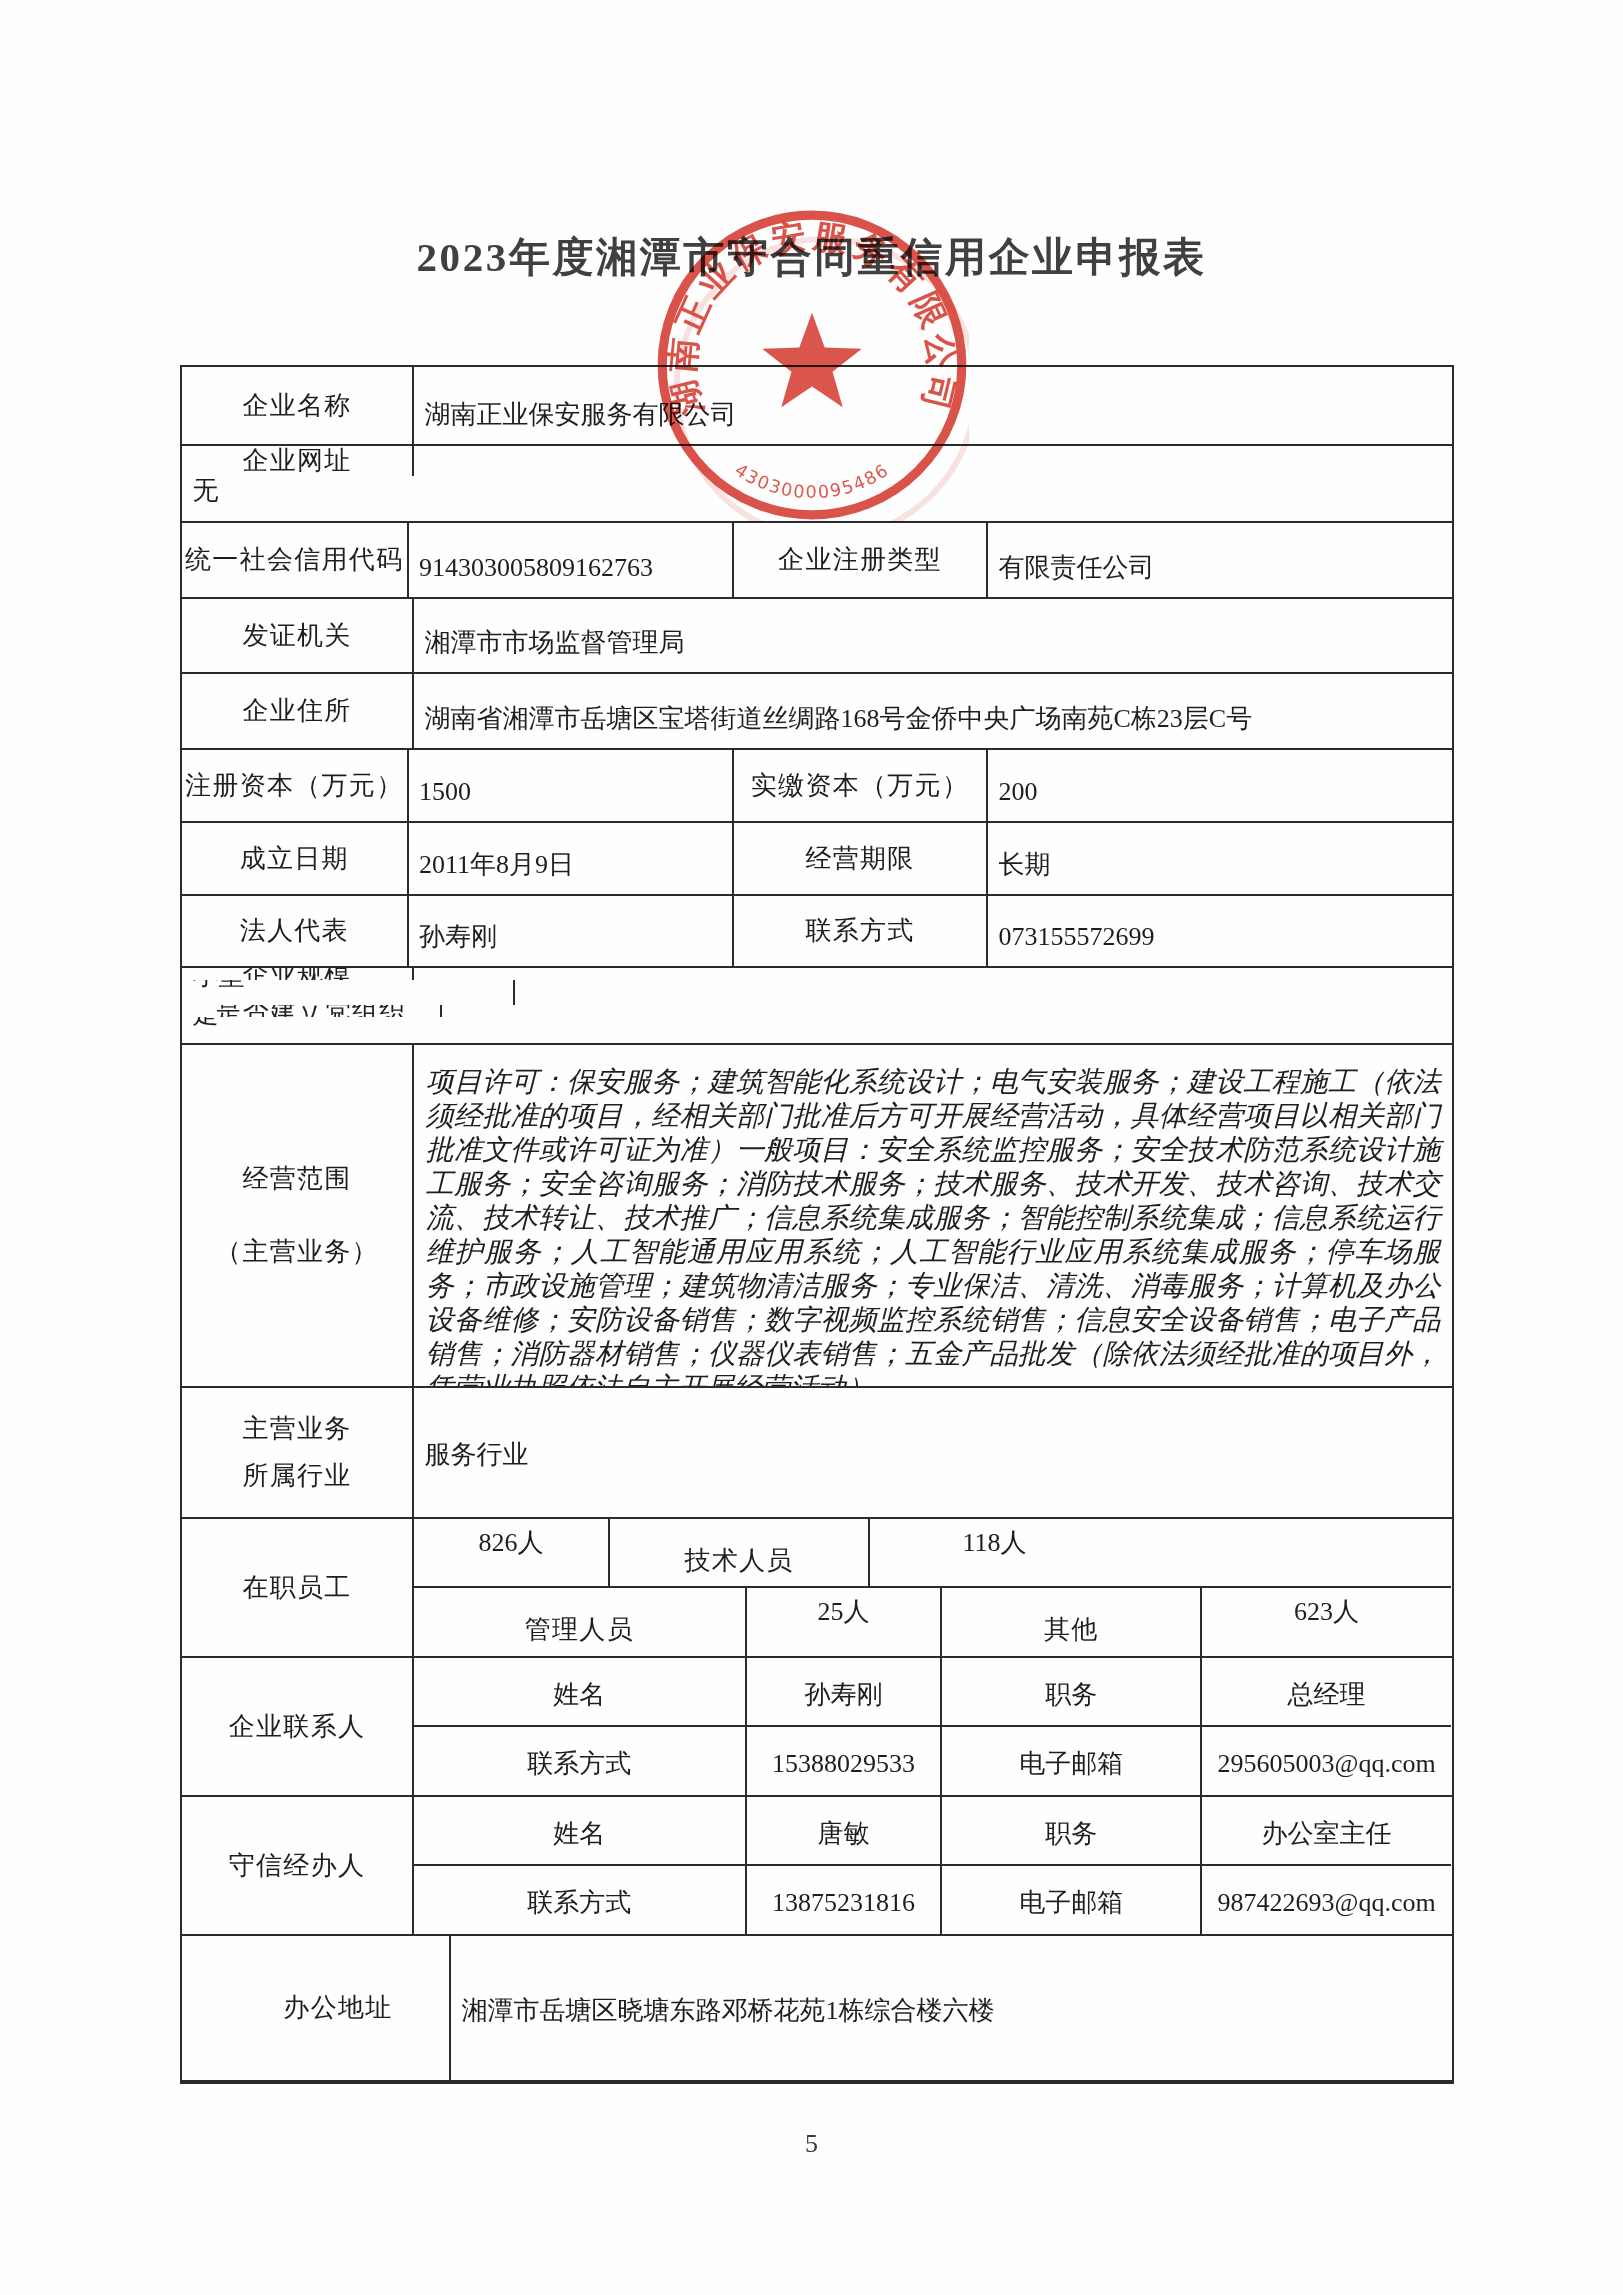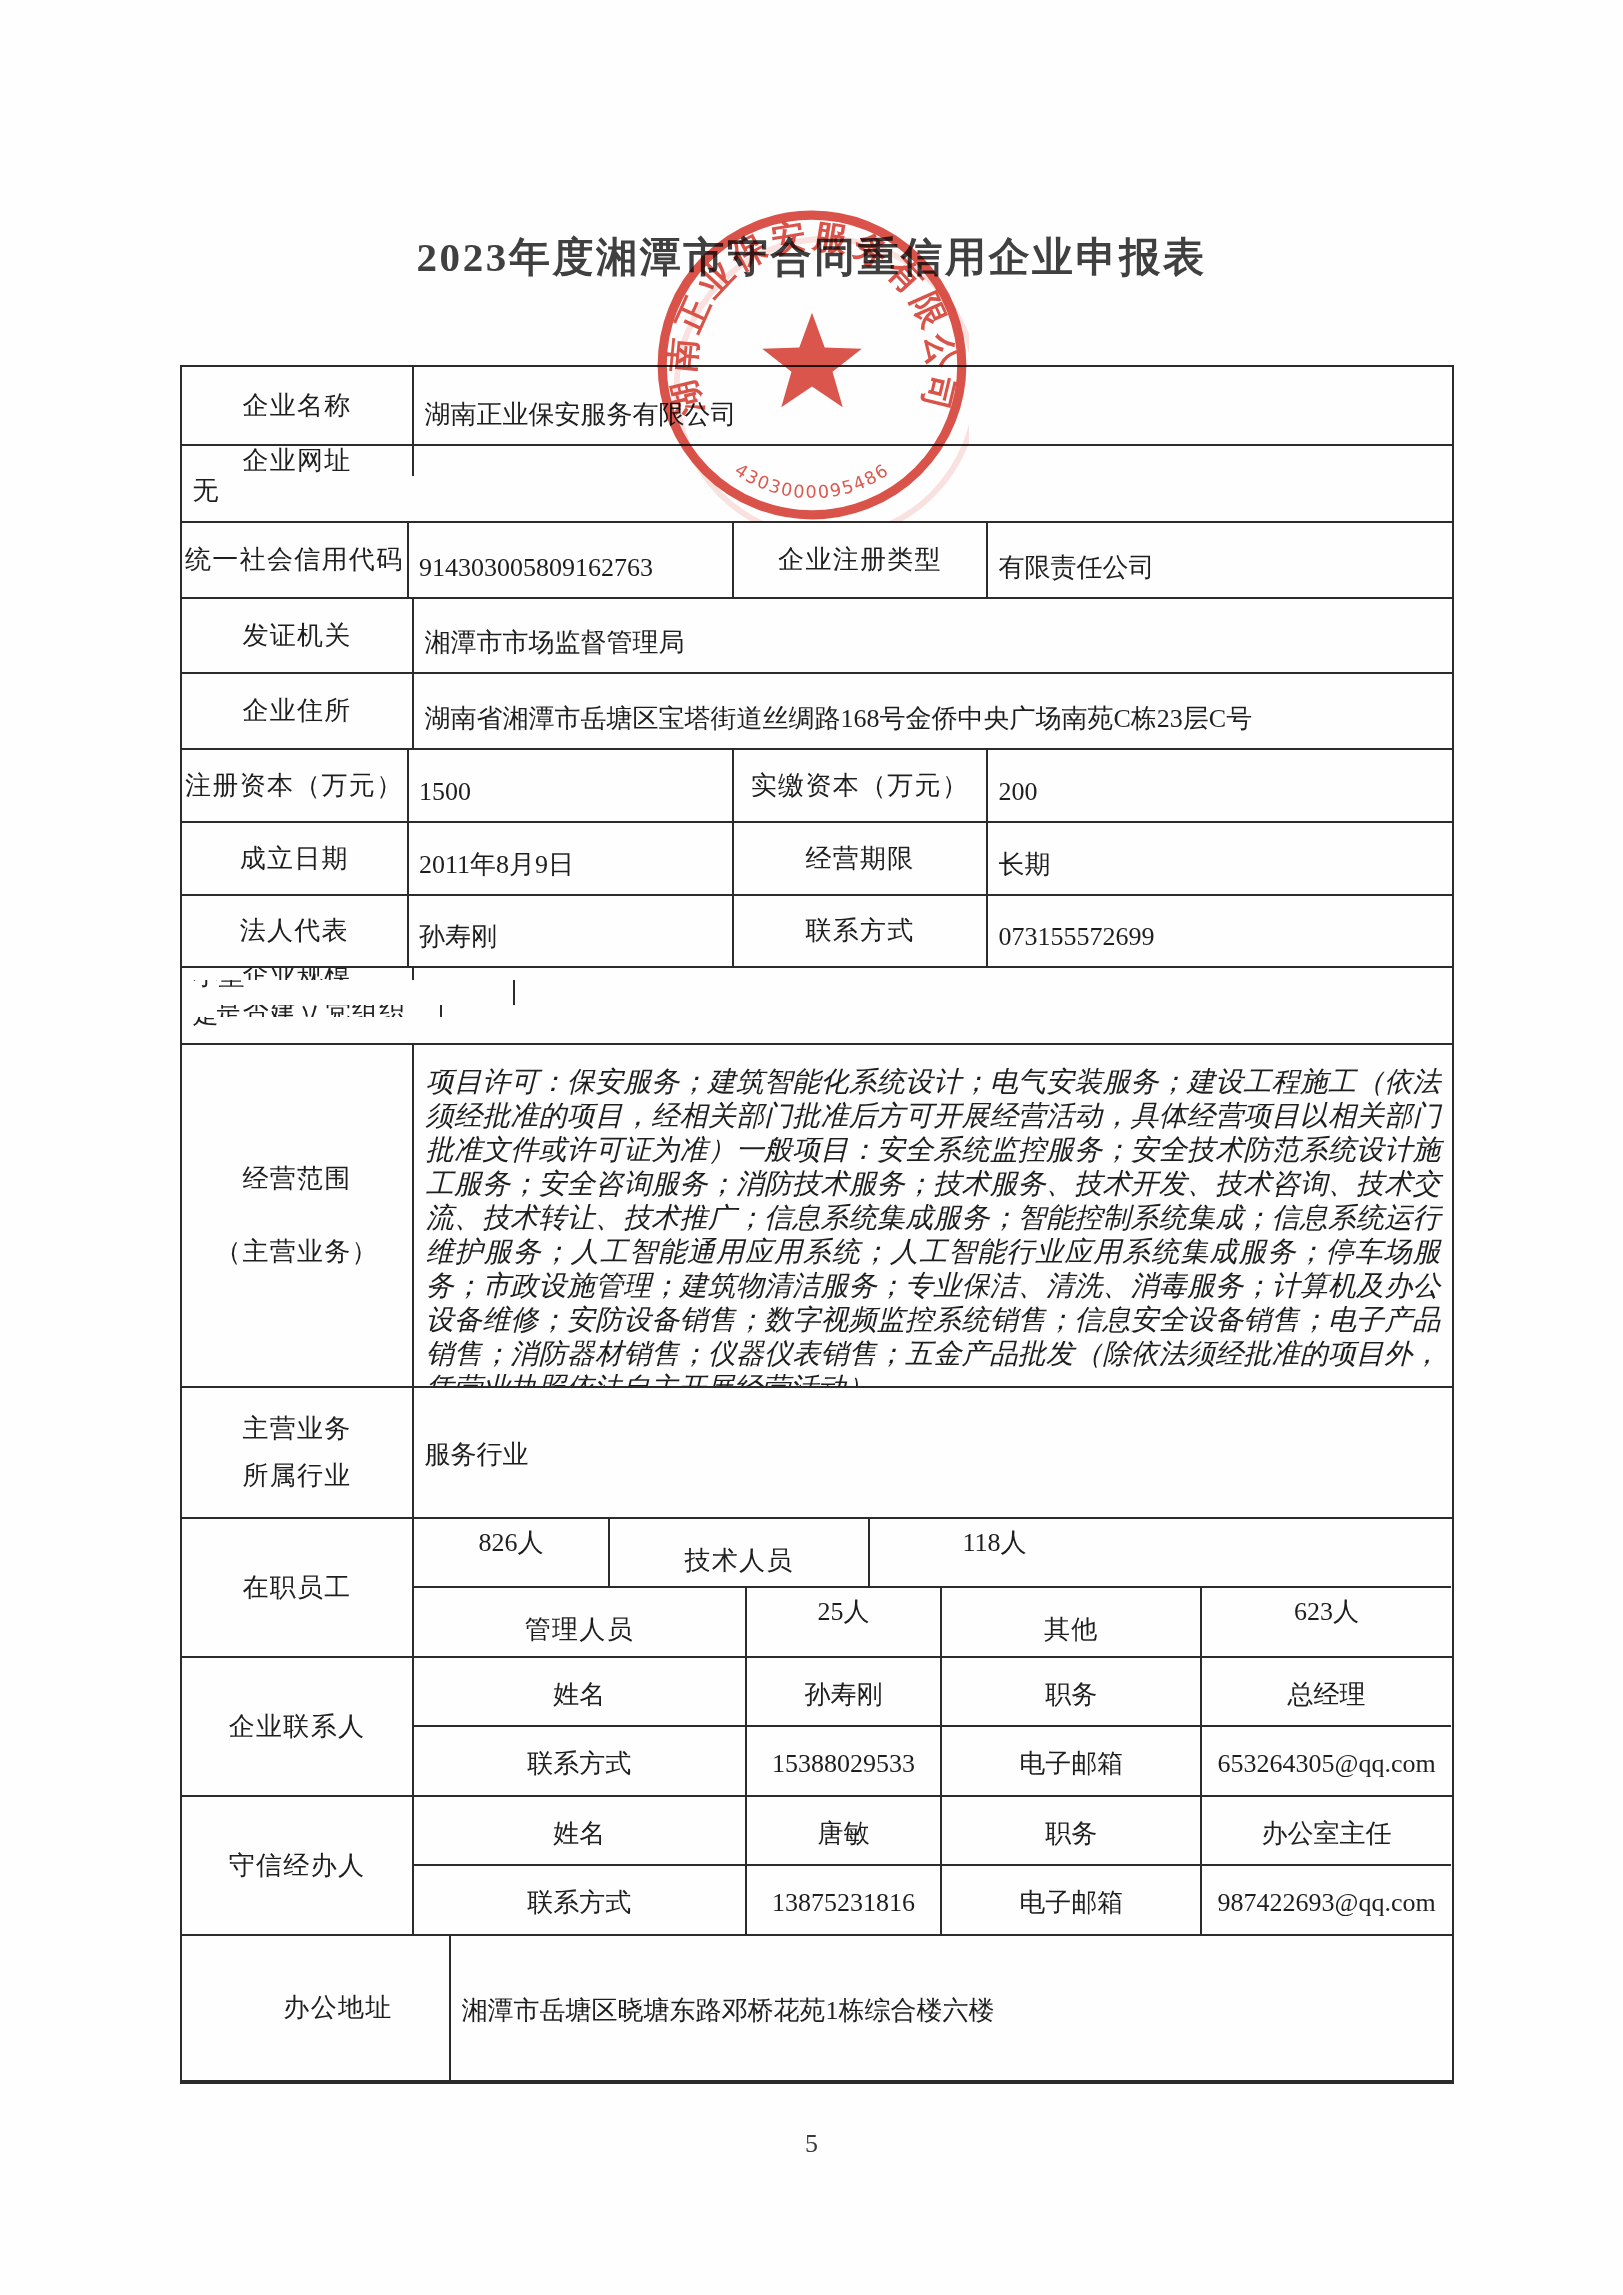--- a/index.html
+++ b/index.html
@@ -191,21 +191,21 @@
         <div class="sub-row">
           <div class="cell sub-mid w508">姓名</div>
           <div class="cell sub-mid w300">孙寿刚</div>
           <div class="cell sub-mid w397">职务</div>
           <div class="cell sub-mid w380">总经理</div>
         </div>
         <div class="sub-row">
           <div class="cell sub-mid w508">联系方式</div>
           <div class="cell sub-mid w300">15388029533</div>
           <div class="cell sub-mid w397">电子邮箱</div>
-          <div class="cell sub-mid w380">653264305@qq.com</div>
+          <div class="cell sub-mid w380">295605003@qq.com</div>
         </div>
       </div>
     </div>
 
     <div class="row h212">
       <div class="cell lab w355">守信经办人</div>
       <div class="span-right">
         <div class="sub-row">
           <div class="cell sub-mid w508">姓名</div>
           <div class="cell sub-mid w300">唐敏</div>

